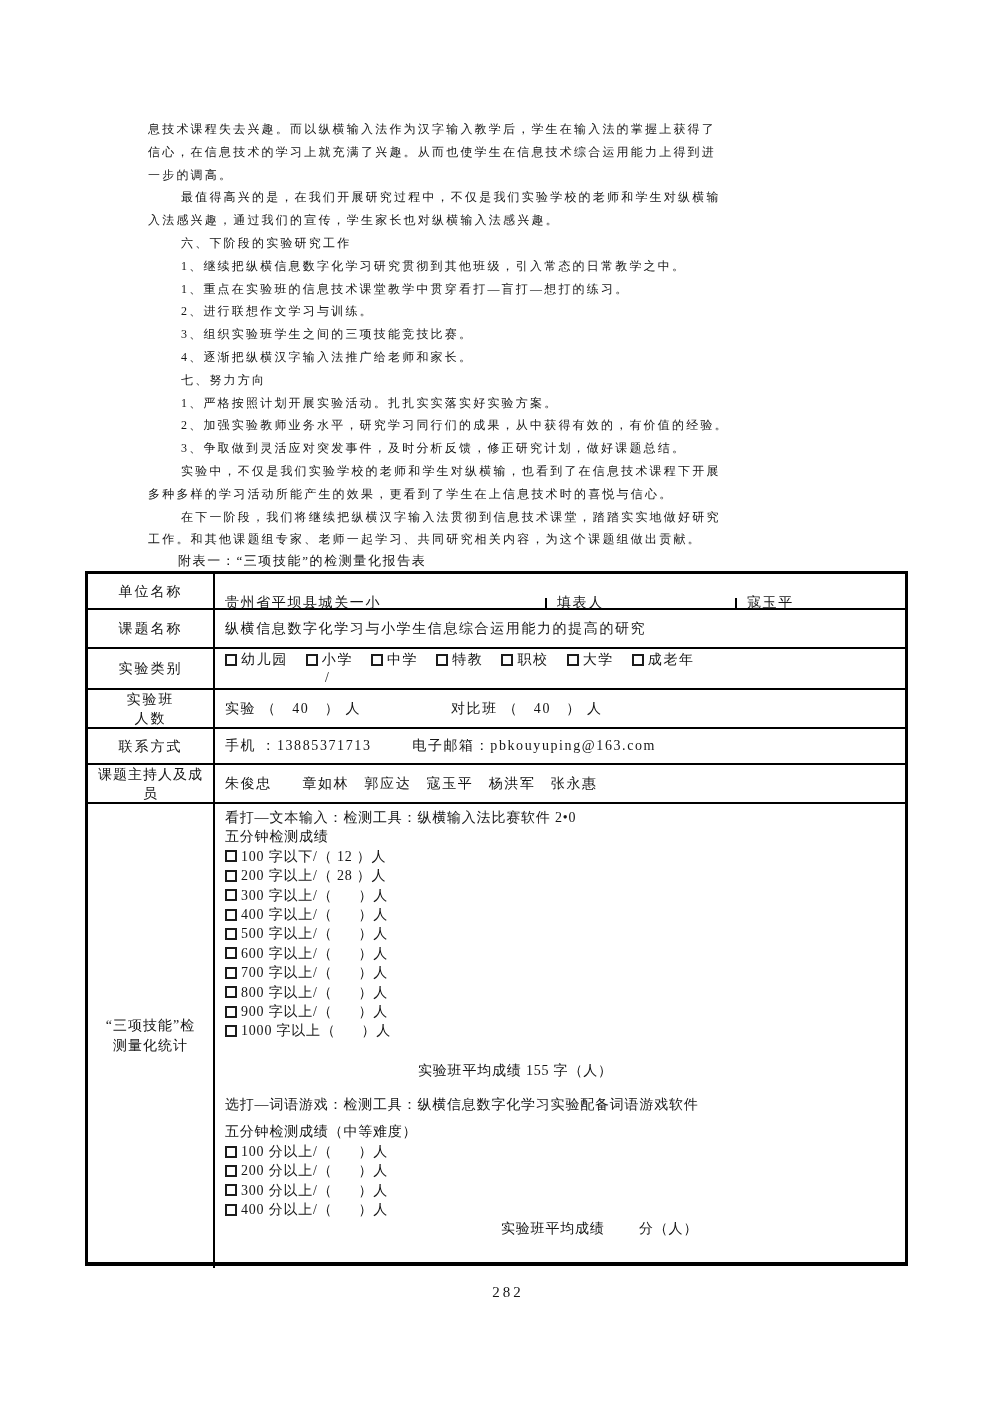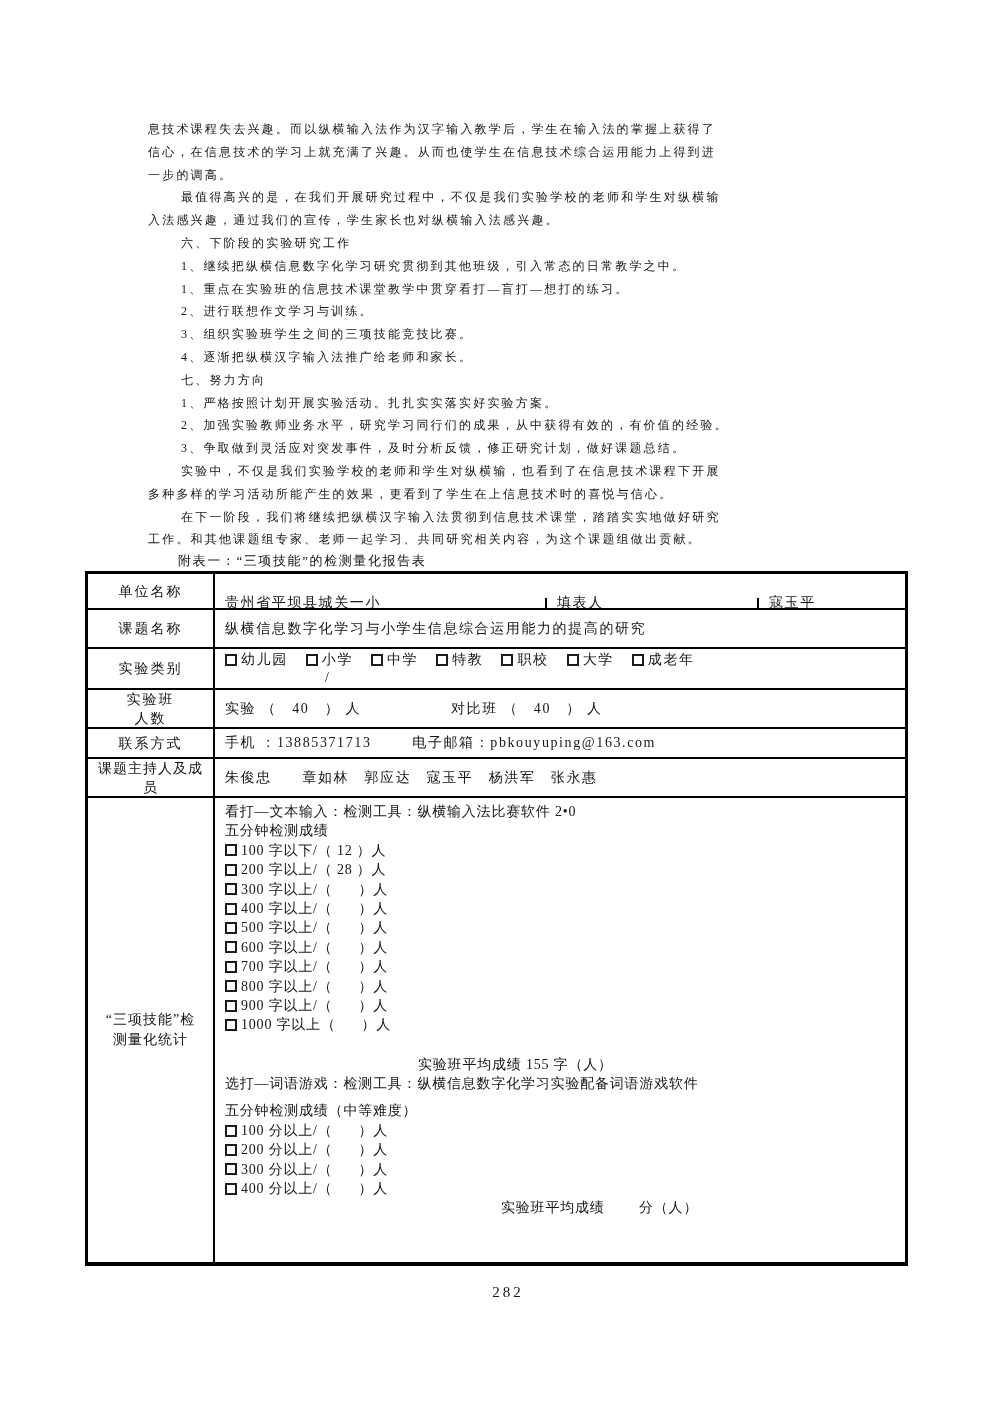--- a/index.html
+++ b/index.html
@@ -36,41 +36,41 @@
   .content-cell{
     flex:1;display:flex;align-items:center;padding-left:10px;
     letter-spacing:1.6px;box-sizing:border-box;min-width:0;
   }
   .subcell{box-sizing:border-box;display:flex;align-items:center;padding-left:10px;letter-spacing:1.6px;margin-top:24px;}
   .bR{border-right:2px solid #000;}
   .r1{height:36px;}
   .r2{height:39px;}
   .r3{height:41px;}
   .r4{height:39px;}
-  .r5{height:30px;}
+  .r5{height:36px;}
   .r6{height:39px;}
   .r7{height:464px;}
   .col{flex-direction:column;align-items:flex-start;justify-content:center;}
   .cb{
     display:inline-block;width:12px;height:12px;box-sizing:border-box;
     border:2px solid #1c1c1c;margin-right:4px;vertical-align:-1px;background:#fff;flex-shrink:0;
   }
   .opt{margin-right:18px;white-space:nowrap;display:inline-flex;align-items:center;}
   .optline{display:flex;align-items:center;height:19px;}
   .slashline{height:17px;padding-left:100px;letter-spacing:0;}
   .gap90{display:inline-block;width:90px;}
   
   .skills-cell{
     flex:1;box-sizing:border-box;padding:4px 0 0 10px;
     font-size:14px;line-height:19.4px;letter-spacing:0.8px;min-width:0;
   }
   .sline{height:19.4px;white-space:pre;display:flex;align-items:center;}
   .stxt{white-space:pre;}
   .avg1{margin-top:20px;padding-left:193px;}
-  .stitle2{margin-bottom:8px;}
+  .stitle2{margin-top:15px;margin-bottom:8px;}
   .avg2{padding-left:276px;}
   
   .pagenum{
     position:absolute;left:12px;top:1284px;width:992px;text-align:center;
     font-size:15px;letter-spacing:3px;
   }
 </style>
 </head>
 <body>
 
@@ -100,21 +100,21 @@
 
 <div class="reporttable">
 
   <div class="trow r1">
     <div class="label-cell">
       <div>单位名称</div>
     </div>
     <div class="subcell bR" style="width:332px;">
       <span>贵州省平坝县城关一小</span>
     </div>
-    <div class="subcell bR" style="width:212px;">
+    <div class="subcell bR" style="width:190px;">
       <span>填表人</span>
     </div>
     <div class="subcell" style="flex:1;">
       <span>寇玉平</span>
     </div>
   </div>
 
   <div class="trow r2">
     <div class="label-cell">
       <div>课题名称</div>

